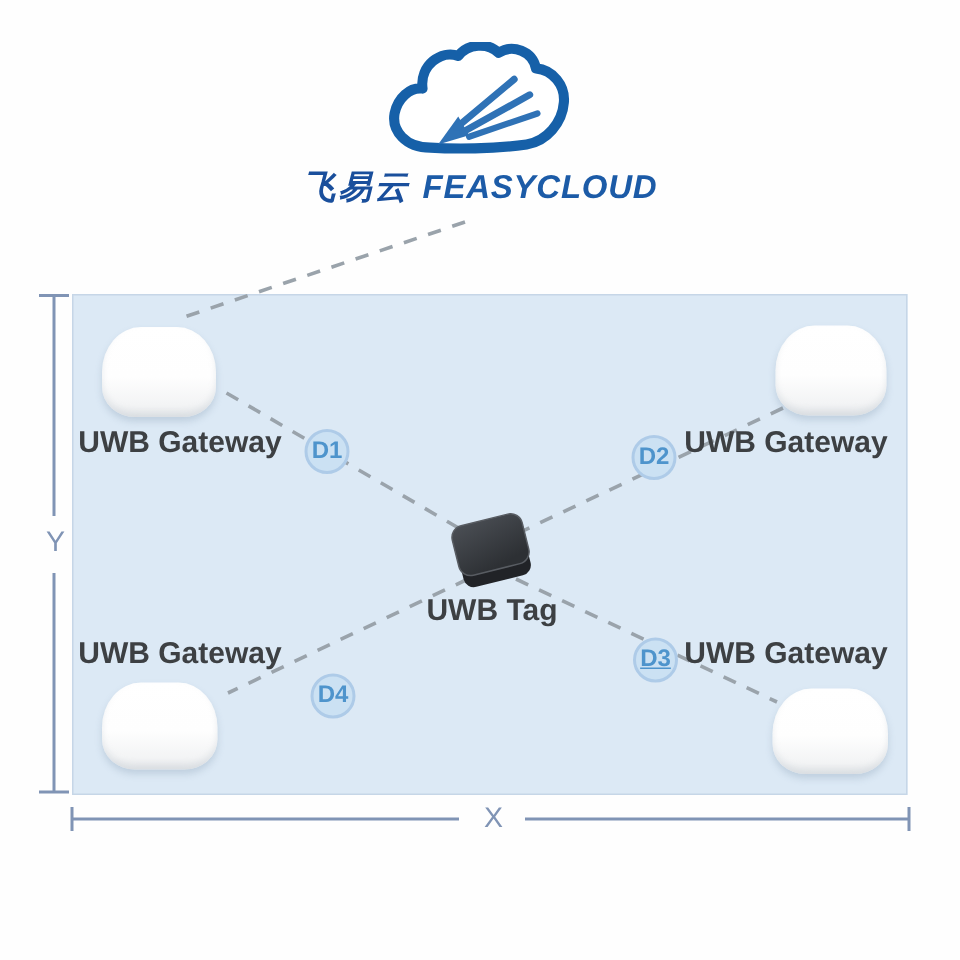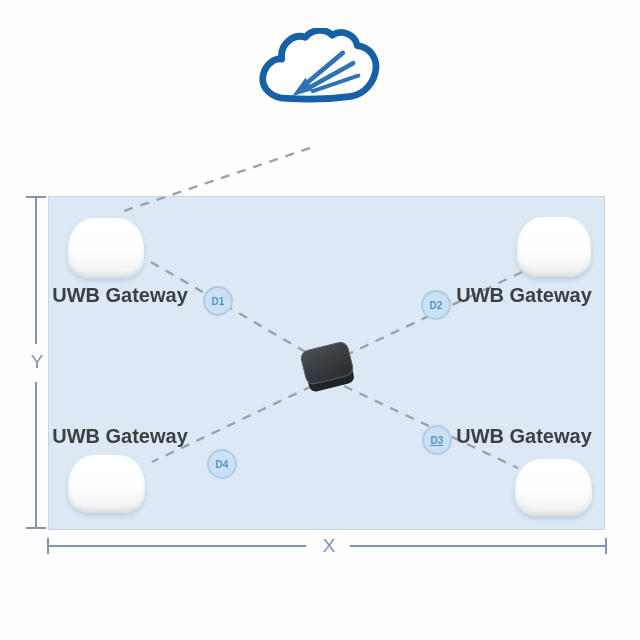--- a/index.html
+++ b/index.html
@@ -39,21 +39,21 @@
   .lbl-bl { left:35px;  top:425px; width:170px; }
   .lbl-br { left:445px; top:425px; width:158px; }
   .lbl-tag { left:263px; top:396px; width:130px; }
 
   
   .tag-svg { position:absolute; left:296px; top:340px; width:64px; height:56px; }
 
   
   .dist { position:absolute; width:30px; height:30px; border-radius:50%;
           background:#cbe1f3; border:2px solid #aecbe8;
-          color:#4e94cc; font-size:10px; font-weight:bold;
+          color:#4e94cc; font-size:16px; font-weight:bold;
           display:flex; align-items:center; justify-content:center; }
   .d1 { left:203px; top:286px; }
   .d2 { left:421px; top:290px; }
   .d3 { left:422px; top:425px;text-decoration:underline; }
   .d4 { left:207px; top:449px; }
 
   
   .dim-lbl { position:absolute; color:#8094b5; font-size:19px; font-weight:500; }
   .y-lbl { left:28px;  top:351px; width:18px; text-align:center; }
   .x-lbl { left:318px; top:535px; width:22px; text-align:center; }
@@ -74,20 +74,23 @@
              C 118 52 108 64 95 66
              C 74 69 48 69 33 68 Z" fill="#ffffff" stroke="#1660a8" stroke-width="6.5" stroke-linejoin="round"></path>
     <g>
       <polygon points="38,66 51,48 58,60" fill="#2f72b6"></polygon>
       <line x1="50" y1="55" x2="87" y2="24" stroke="#2f72b6" stroke-width="4.5" stroke-linecap="round"></line>
       <line x1="54" y1="58" x2="97" y2="34" stroke="#2f72b6" stroke-width="4.5" stroke-linecap="round"></line>
       <line x1="58" y1="61" x2="102" y2="46" stroke="#2f72b6" stroke-width="4" stroke-linecap="round"></line>
     </g>
   </svg>
 
+  <div class="logo-text">
+    <span class="cn">飞易云</span><span class="en">FEASYCLOUD</span>
+  </div>
 
   <div class="room"></div>
 
   <svg class="lines-svg" viewBox="0 0 640 640">
 
     <line x1="310" y1="148" x2="118" y2="213" stroke="#9aa3ab" stroke-width="2.4" stroke-dasharray="9 8"></line>
 
     <line x1="151" y1="262" x2="316" y2="358" stroke="#9aa3ab" stroke-width="2.4" stroke-dasharray="9 8"></line>
     <line x1="522" y1="272" x2="340" y2="358" stroke="#9aa3ab" stroke-width="2.4" stroke-dasharray="9 8"></line>
     <line x1="344" y1="386" x2="518" y2="468" stroke="#9aa3ab" stroke-width="2.4" stroke-dasharray="9 8"></line>
@@ -125,20 +128,21 @@
       <linearGradient id="tagGrad" x1="0" y1="0" x2="0.4" y2="1">
         <stop offset="0" stop-color="#4b4f55"></stop>
         <stop offset="1" stop-color="#2d3034"></stop>
       </linearGradient>
     </defs>
     <g transform="rotate(-14 32 27)">
       <rect x="9" y="18" width="46" height="30" rx="7" fill="#212327"></rect>
       <rect x="8" y="6" width="48" height="34" rx="8" fill="url(#tagGrad)" stroke="#585c62" stroke-width="1"></rect>
     </g>
   </svg>
+  <div class="lbl lbl-tag">UWB Tag</div>
 
   <div class="dist d1">D1</div>
   <div class="dist d2">D2</div>
   <div class="dist d3">D3</div>
   <div class="dist d4">D4</div>
 
   <div class="dim-lbl y-lbl">Y</div>
   <div class="dim-lbl x-lbl">X</div>
 
 </div>

